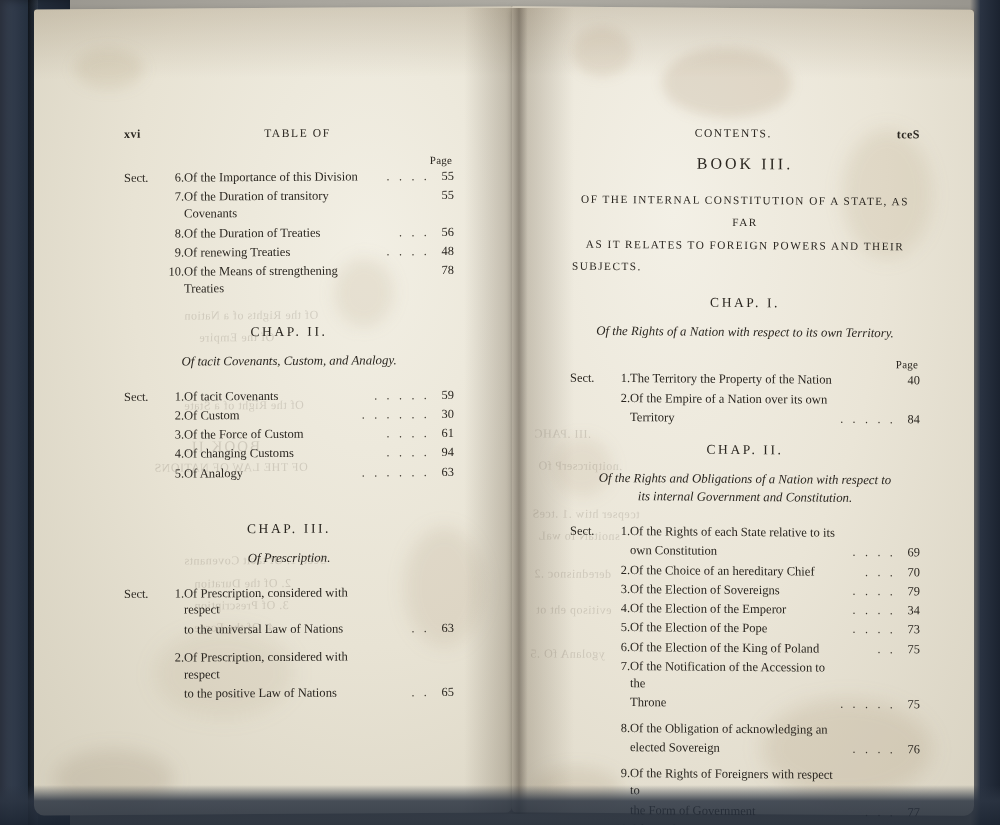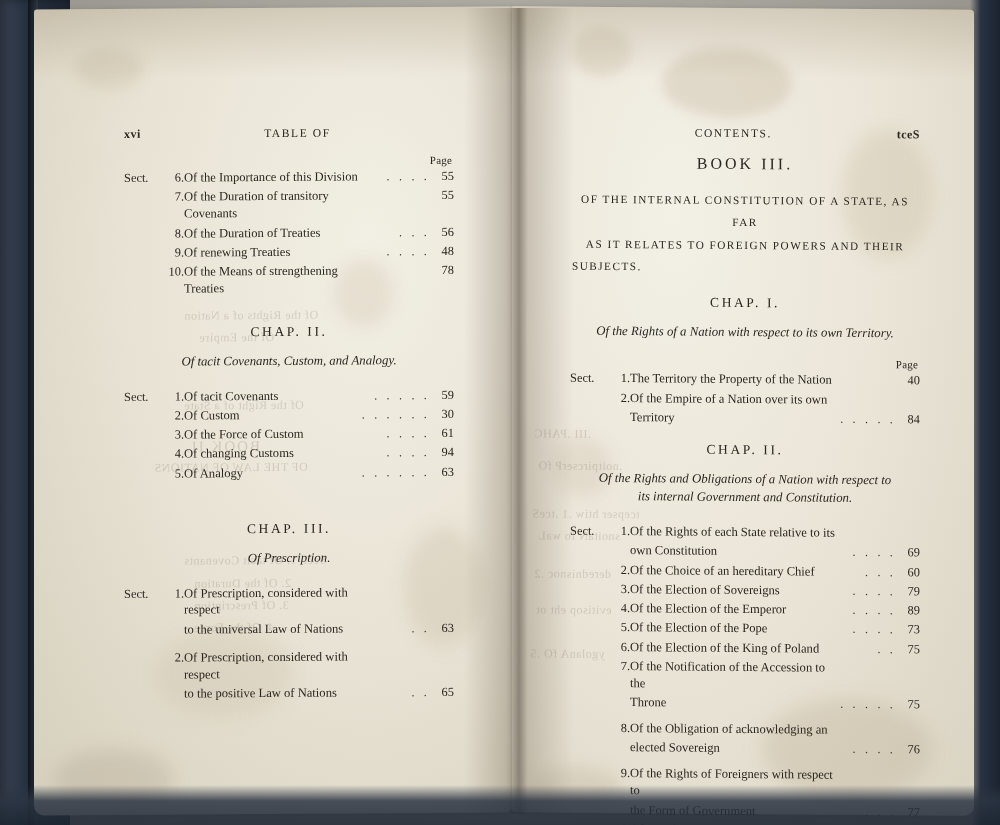--- a/index.html
+++ b/index.html
@@ -477,35 +477,35 @@
               <td class="entry cont2">own Constitution</td>
               <td class="dots">. . . .</td>
               <td class="pg">69</td>
             </tr>
 
             <tr>
               <td class="sect"></td>
               <td class="num">2.</td>
               <td class="entry">Of the Choice of an hereditary Chief</td>
               <td class="dots">. . .</td>
-              <td class="pg">60</td>
+              <td class="pg">70</td>
             </tr>
             <tr>
               <td class="sect"></td>
               <td class="num">3.</td>
               <td class="entry">Of the Election of Sovereigns</td>
               <td class="dots">. . . .</td>
               <td class="pg">79</td>
             </tr>
             <tr>
               <td class="sect"></td>
               <td class="num">4.</td>
               <td class="entry">Of the Election of the Emperor</td>
               <td class="dots">. . . .</td>
-              <td class="pg">89</td>
+              <td class="pg">34</td>
             </tr>
             <tr>
               <td class="sect"></td>
               <td class="num">5.</td>
               <td class="entry">Of the Election of the Pope</td>
               <td class="dots">. . . .</td>
               <td class="pg">73</td>
             </tr>
             <tr>
               <td class="sect"></td>

